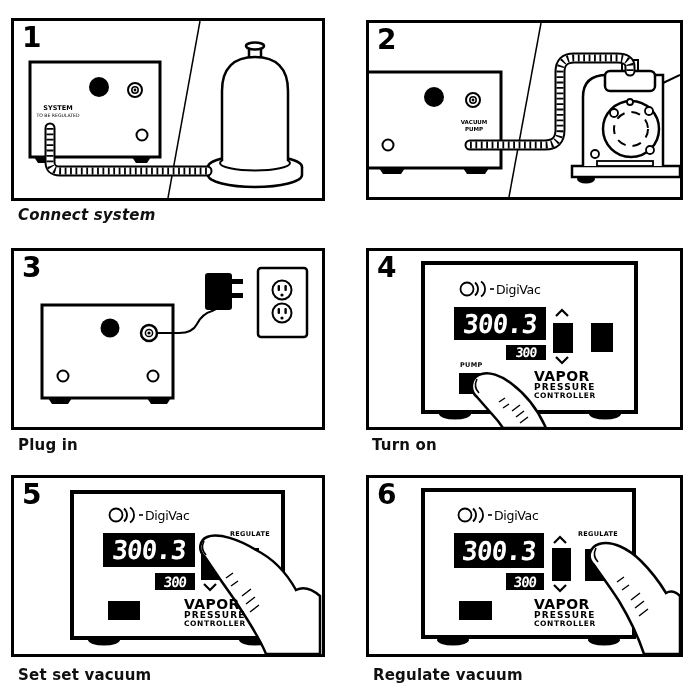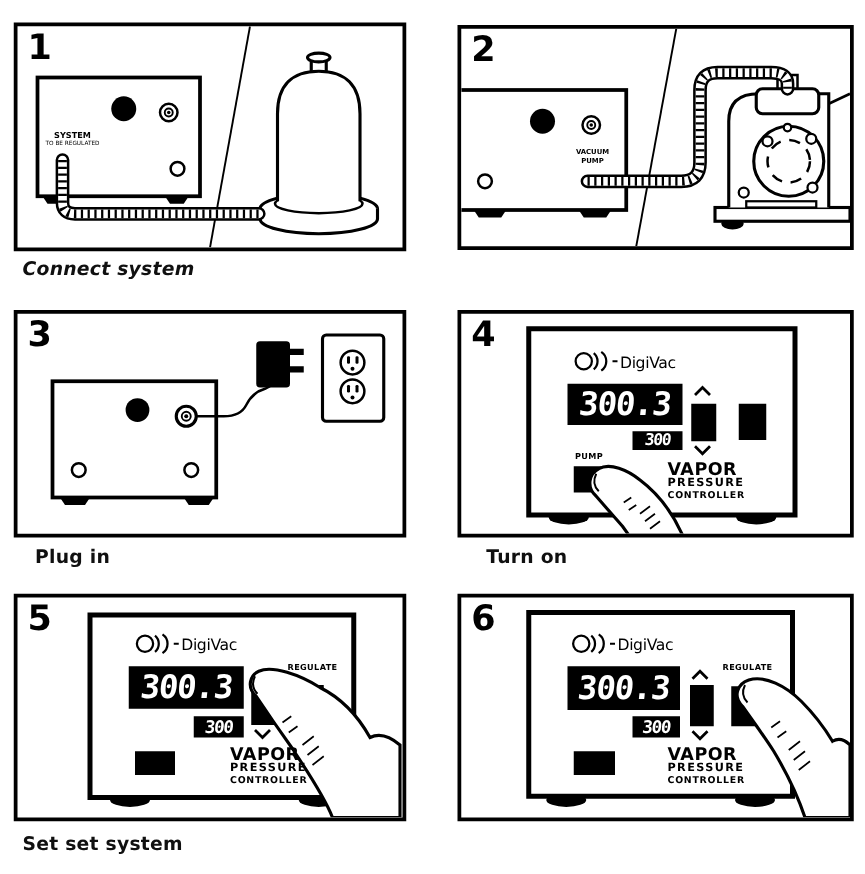--- a/index.html
+++ b/index.html
@@ -140,21 +140,21 @@
         <rect x="270.4" y="34" width="2.4" height="6" rx="1" fill="#000"></rect>
         <circle cx="268" cy="44" r="1.6" fill="#000"></circle>
         <circle cx="268" cy="62" r="9.5" fill="#fff" stroke="#000" stroke-width="2"></circle>
         <rect x="263.6" y="57" width="2.4" height="6" rx="1" fill="#000"></rect>
         <rect x="270.4" y="57" width="2.4" height="6" rx="1" fill="#000"></rect>
         <circle cx="268" cy="67" r="1.6" fill="#000"></circle>
       </g>
     </svg>
     <div class="num">3</div>
   </div>
-  <div class="cap" style="left:18px;top:436px;margin-left:10px;">Plug in</div>
+  <div class="cap" style="left:18px;top:436px;">Plug in</div>
 
   <div class="frame" style="left:366px;top:248px;width:311px;height:176px;">
     <svg width="311" height="176" viewBox="0 0 311 176">
       <ellipse cx="86" cy="163" rx="16" ry="5.5" fill="#000"></ellipse>
       <ellipse cx="236" cy="163" rx="16" ry="5.5" fill="#000"></ellipse>
       <rect x="54" y="12" width="213" height="149" fill="#fff" stroke="#000" stroke-width="4"></rect>
       <g>
         <circle cx="98" cy="38" r="6.5" fill="#fff" stroke="#000" stroke-width="1.8"></circle>
         <path d="M106,31.5 A8.5,8.5 0 0 1 106,44.5" fill="none" stroke="#000" stroke-width="1.8"></path>
         <path d="M112,30.5 A9,9 0 0 1 112,45.5" fill="none" stroke="#000" stroke-width="1.8"></path>
@@ -176,21 +176,21 @@
     </svg>
     <div class="num">4</div>
     <div class="brand" style="left:127px;top:31px;">DigiVac</div>
     <div class="seg" style="left:85px;top:56px;width:92px;height:33px;font-size:26px;">300.3</div>
     <div class="seg" style="left:137px;top:94px;width:40px;height:15px;font-size:13px;">300</div>
     <div class="lab tinylab" style="left:91px;top:111px;">PUMP</div>
     <div class="lab vapor1" style="left:165px;top:118px;">VAPOR</div>
     <div class="lab vapor2" style="left:165px;top:132px;">PRESSURE</div>
     <div class="lab vapor3" style="left:165px;top:141px;">CONTROLLER</div>
   </div>
-  <div class="cap" style="left:389px;top:436px;text-align:center;">Turn on</div>
+  <div class="cap" style="left:372px;top:436px;text-align:center;">Turn on</div>
 
   <div class="frame" style="left:11px;top:475px;width:308px;height:176px;">
     <svg width="308" height="176" viewBox="0 0 308 176">
       <ellipse cx="90" cy="162" rx="16" ry="5.5" fill="#000"></ellipse>
       <ellipse cx="241" cy="162" rx="16" ry="5.5" fill="#000"></ellipse>
       <rect x="58" y="14" width="211" height="146" fill="#fff" stroke="#000" stroke-width="4"></rect>
       <g>
         <circle cx="102" cy="37" r="6.5" fill="#fff" stroke="#000" stroke-width="1.8"></circle>
         <path d="M110,30.5 A8.5,8.5 0 0 1 110,43.5" fill="none" stroke="#000" stroke-width="1.8"></path>
         <path d="M116,29.5 A9,9 0 0 1 116,44.5" fill="none" stroke="#000" stroke-width="1.8"></path>
@@ -212,21 +212,21 @@
     </svg>
     <div class="num">5</div>
     <div class="brand" style="left:131px;top:30px;">DigiVac</div>
     <div class="seg" style="left:89px;top:55px;width:92px;height:34px;font-size:26px;">300.3</div>
     <div class="seg" style="left:141px;top:95px;width:40px;height:17px;font-size:14px;">300</div>
     <div class="lab tinylab" style="left:216px;top:53px;">REGULATE</div>
     <div class="lab vapor1" style="left:170px;top:119px;">VAPOR</div>
     <div class="lab vapor2" style="left:170px;top:133px;">PRESSURE</div>
     <div class="lab vapor3" style="left:170px;top:142px;">CONTROLLER</div>
   </div>
-  <div class="cap" style="left:18px;top:666px;">Set set system</div>
+  <div class="cap" style="left:18px;top:666px;">Set set vacuum</div>
 
   <div class="frame" style="left:366px;top:475px;width:311px;height:176px;">
     <svg width="311" height="176" viewBox="0 0 311 176">
       <ellipse cx="84" cy="162" rx="16" ry="5.5" fill="#000"></ellipse>
       <ellipse cx="235" cy="162" rx="16" ry="5.5" fill="#000"></ellipse>
       <rect x="54" y="12" width="211" height="147" fill="#fff" stroke="#000" stroke-width="4"></rect>
       <g>
         <circle cx="96" cy="37" r="6.5" fill="#fff" stroke="#000" stroke-width="1.8"></circle>
         <path d="M104,30.5 A8.5,8.5 0 0 1 104,43.5" fill="none" stroke="#000" stroke-width="1.8"></path>
         <path d="M110,29.5 A9,9 0 0 1 110,44.5" fill="none" stroke="#000" stroke-width="1.8"></path>
@@ -248,14 +248,15 @@
     </svg>
     <div class="num">6</div>
     <div class="brand" style="left:125px;top:30px;">DigiVac</div>
     <div class="seg" style="left:85px;top:55px;width:90px;height:35px;font-size:26px;">300.3</div>
     <div class="seg" style="left:137px;top:95px;width:38px;height:17px;font-size:14px;">300</div>
     <div class="lab tinylab" style="left:209px;top:53px;">REGULATE</div>
     <div class="lab vapor1" style="left:165px;top:119px;">VAPOR</div>
     <div class="lab vapor2" style="left:165px;top:133px;">PRESSURE</div>
     <div class="lab vapor3" style="left:165px;top:142px;">CONTROLLER</div>
   </div>
+  <div class="cap" style="left:373px;top:666px;">Regulate vacuum</div>
 
 </div>
 
 </body></html>

